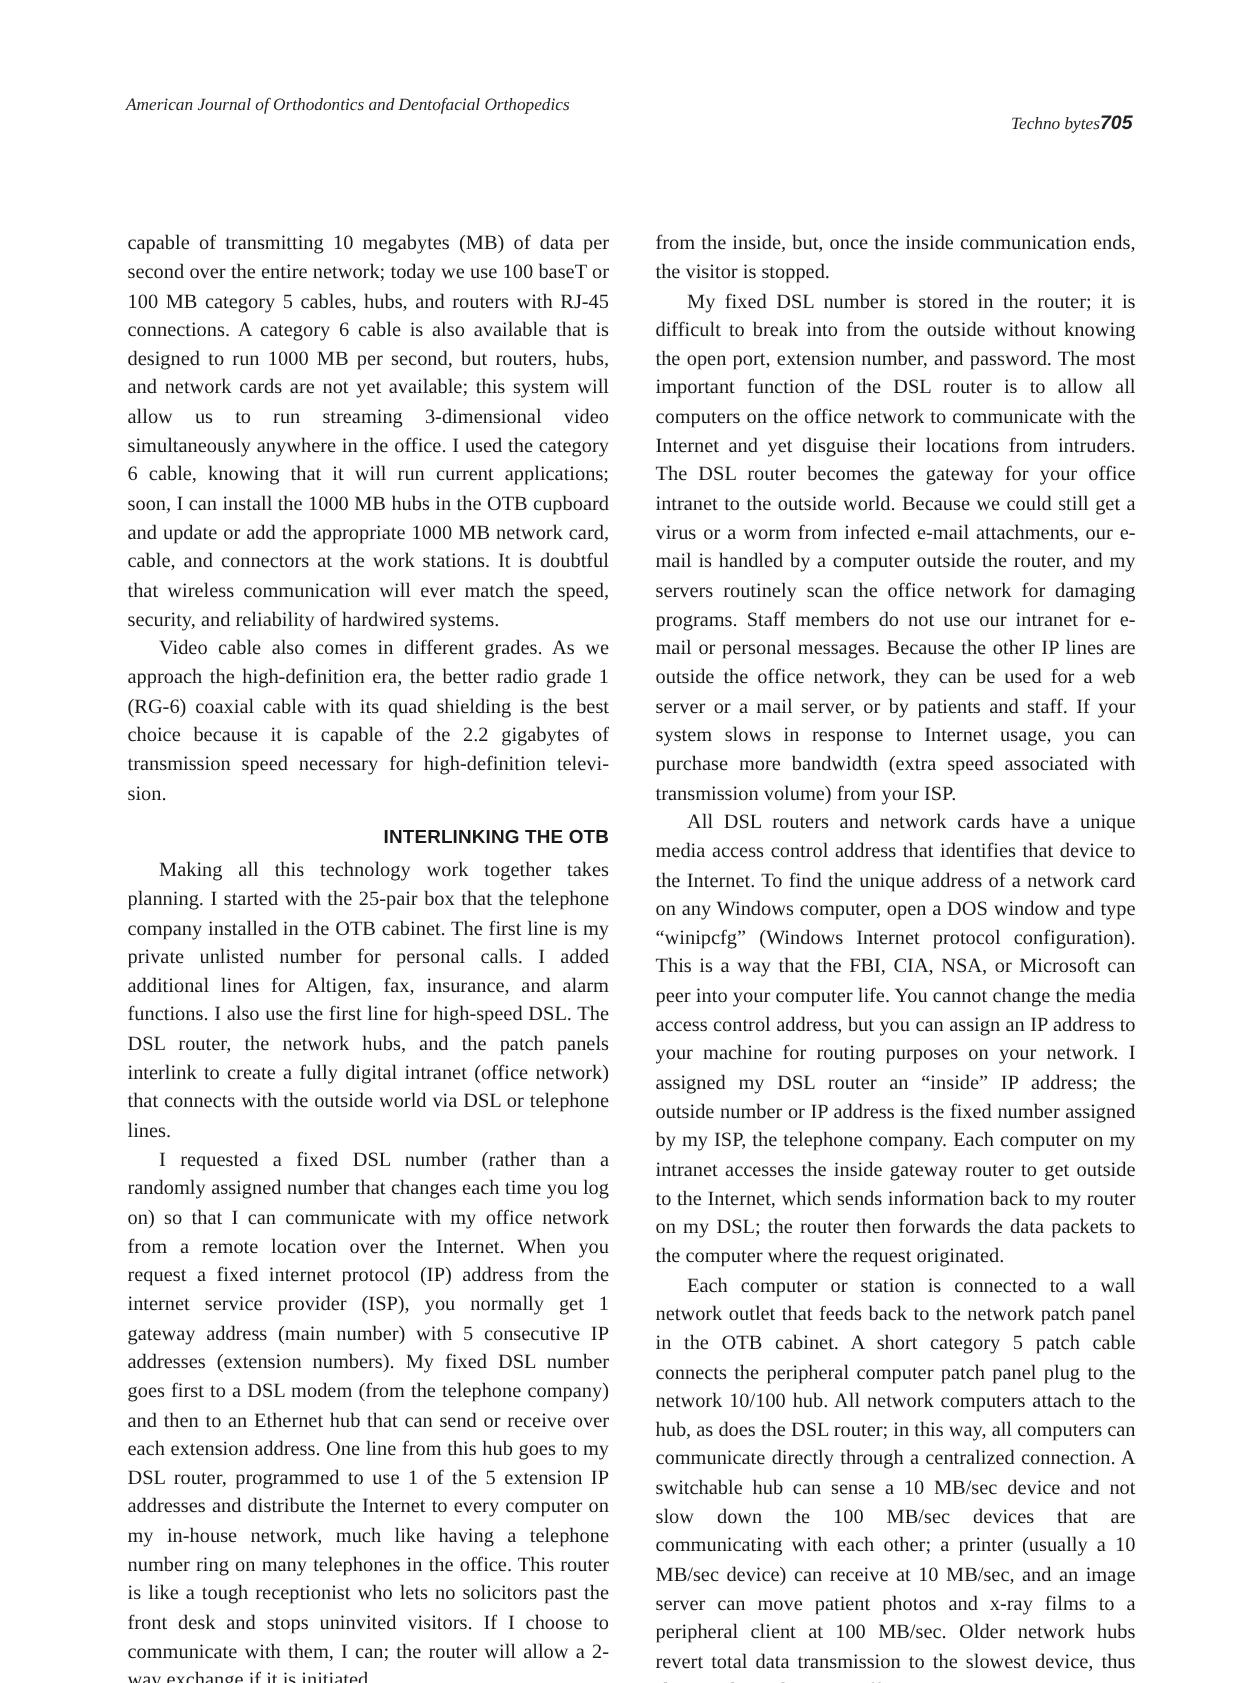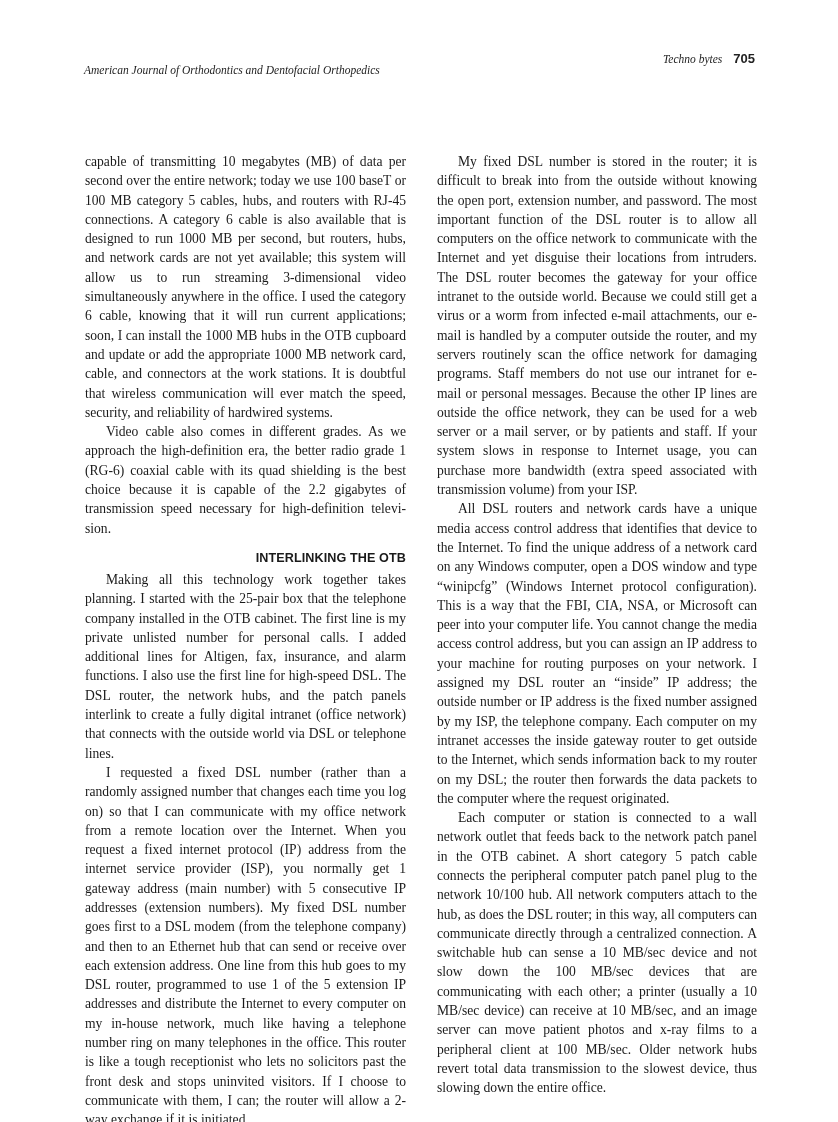--- a/index.html
+++ b/index.html
@@ -3,26 +3,26 @@
   <meta charset="utf-8">
   <style>
     html, body { margin: 0; padding: 0; background: #ffffff; }
     body { width: 838px; height: 1122px; position: relative; overflow: hidden; color: #1a1a1a; }
     .header-left {
       position: absolute; left: 84px; top: 63px;
       font-family: "Liberation Serif", serif; font-style: italic;
       font-size: 11.5px; line-height: 14px; color: #222;
     }
     .header-right {
-      position: absolute; right: 83px; top: 51px;
+      position: absolute; right: 83px; top: 74px;
       font-family: "Liberation Serif", serif; font-size: 11.5px; color: #222;
-      display: flex; align-items: baseline; gap: 11px;
+      display: flex; align-items: baseline; gap: 0;
     }
     .header-right .section { font-style: italic; }
-    .header-right .pageno { font-family: "Liberation Sans", sans-serif; font-weight: bold; font-size: 13px; }
+    .header-right .pageno { font-family: "Liberation Sans", sans-serif; font-weight: bold; font-size: 13px; font-style: italic; }
     .column {
       position: absolute; top: 124px; width: 321px;
       font-family: "Liberation Serif", serif; font-size: 13.6px; line-height: 19.3px;
       text-align: justify; hyphens: manual; margin-top: 28px;
     }
     .col-left { left: 85px; }
     .col-right { left: 437px; width: 320px; }
     .column p { margin: 0; text-indent: 21px; }
     .column p.noindent { text-indent: 0; }
     .heading {
@@ -44,16 +44,17 @@
 
 <div class="column col-left">
   <p class="noindent">capable of transmitting 10 megabytes (MB) of data per second over the entire network; today we use 100 baseT or 100 MB category 5 cables, hubs, and routers with RJ-45 connections. A category 6 cable is also available that is designed to run 1000 MB per second, but routers, hubs, and network cards are not yet available; this system will allow us to run streaming 3-dimensional video simultaneously any­where in the office. I used the category 6 cable, knowing that it will run current applications; soon, I can install the 1000 MB hubs in the OTB cupboard and update or add the appropriate 1000 MB network card, cable, and connectors at the work stations. It is doubtful that wireless communication will ever match the speed, security, and reliability of hard­wired systems.</p>
   <p>Video cable also comes in different grades. As we approach the high-definition era, the better radio grade 1 (RG-6) coaxial cable with its quad shielding is the best choice because it is capable of the 2.2 gigabytes of transmission speed necessary for high-definition televi­sion.</p>
   <div class="heading">INTERLINKING THE OTB</div>
   <p>Making all this technology work together takes planning. I started with the 25-pair box that the tele­phone company installed in the OTB cabinet. The first line is my private unlisted number for personal calls. I added additional lines for Altigen, fax, insurance, and alarm functions. I also use the first line for high-speed DSL. The DSL router, the network hubs, and the patch panels interlink to create a fully digital intranet (office network) that connects with the outside world via DSL or telephone lines.</p>
   <p>I requested a fixed DSL number (rather than a randomly assigned number that changes each time you log on) so that I can communicate with my office network from a remote location over the Internet. When you request a fixed internet protocol (IP) address from the internet service provider (ISP), you normally get 1 gateway address (main number) with 5 consecutive IP addresses (extension numbers). My fixed DSL number goes first to a DSL modem (from the telephone com­pany) and then to an Ethernet hub that can send or receive over each extension address. One line from this hub goes to my DSL router, programmed to use 1 of the 5 extension IP addresses and distribute the Internet to every computer on my in-house network, much like having a telephone number ring on many telephones in the office. This router is like a tough receptionist who lets no solicitors past the front desk and stops uninvited visitors. If I choose to communicate with them, I can; the router will allow a 2-way exchange if it is initiated</p>
 </div>
 
 <div class="column col-right">
+  <p class="noindent">from the inside, but, once the inside communication ends, the visitor is stopped.</p>
   <p>My fixed DSL number is stored in the router; it is difficult to break into from the outside without knowing the open port, extension number, and password. The most important function of the DSL router is to allow all computers on the office network to communicate with the Internet and yet disguise their locations from intruders. The DSL router becomes the gateway for your office intranet to the outside world. Because we could still get a virus or a worm from infected e-mail attachments, our e-mail is handled by a computer outside the router, and my servers routinely scan the office network for damaging programs. Staff members do not use our intranet for e-mail or personal messages. Because the other IP lines are outside the office network, they can be used for a web server or a mail server, or by patients and staff. If your system slows in response to Internet usage, you can purchase more bandwidth (extra speed associated with transmission volume) from your ISP.</p>
   <p>All DSL routers and network cards have a unique media access control address that identifies that device to the Internet. To find the unique address of a network card on any Windows computer, open a DOS window and type “winipcfg” (Windows Internet protocol con­figuration). This is a way that the FBI, CIA, NSA, or Microsoft can peer into your computer life. You cannot change the media access control address, but you can assign an IP address to your machine for routing purposes on your network. I assigned my DSL router an “inside” IP address; the outside number or IP address is the fixed number assigned by my ISP, the telephone company. Each computer on my intranet accesses the inside gateway router to get outside to the Internet, which sends information back to my router on my DSL; the router then forwards the data packets to the com­puter where the request originated.</p>
   <p>Each computer or station is connected to a wall network outlet that feeds back to the network patch panel in the OTB cabinet. A short category 5 patch cable connects the peripheral computer patch panel plug to the network 10/100 hub. All network computers attach to the hub, as does the DSL router; in this way, all computers can communicate directly through a centralized connection. A switchable hub can sense a 10 MB/sec device and not slow down the 100 MB/sec devices that are communicating with each other; a printer (usually a 10 MB/sec device) can receive at 10 MB/sec, and an image server can move patient photos and x-ray films to a peripheral client at 100 MB/sec. Older network hubs revert total data transmission to the slowest device, thus slowing down the entire office.</p>
 </div>
 
 </body></html>

